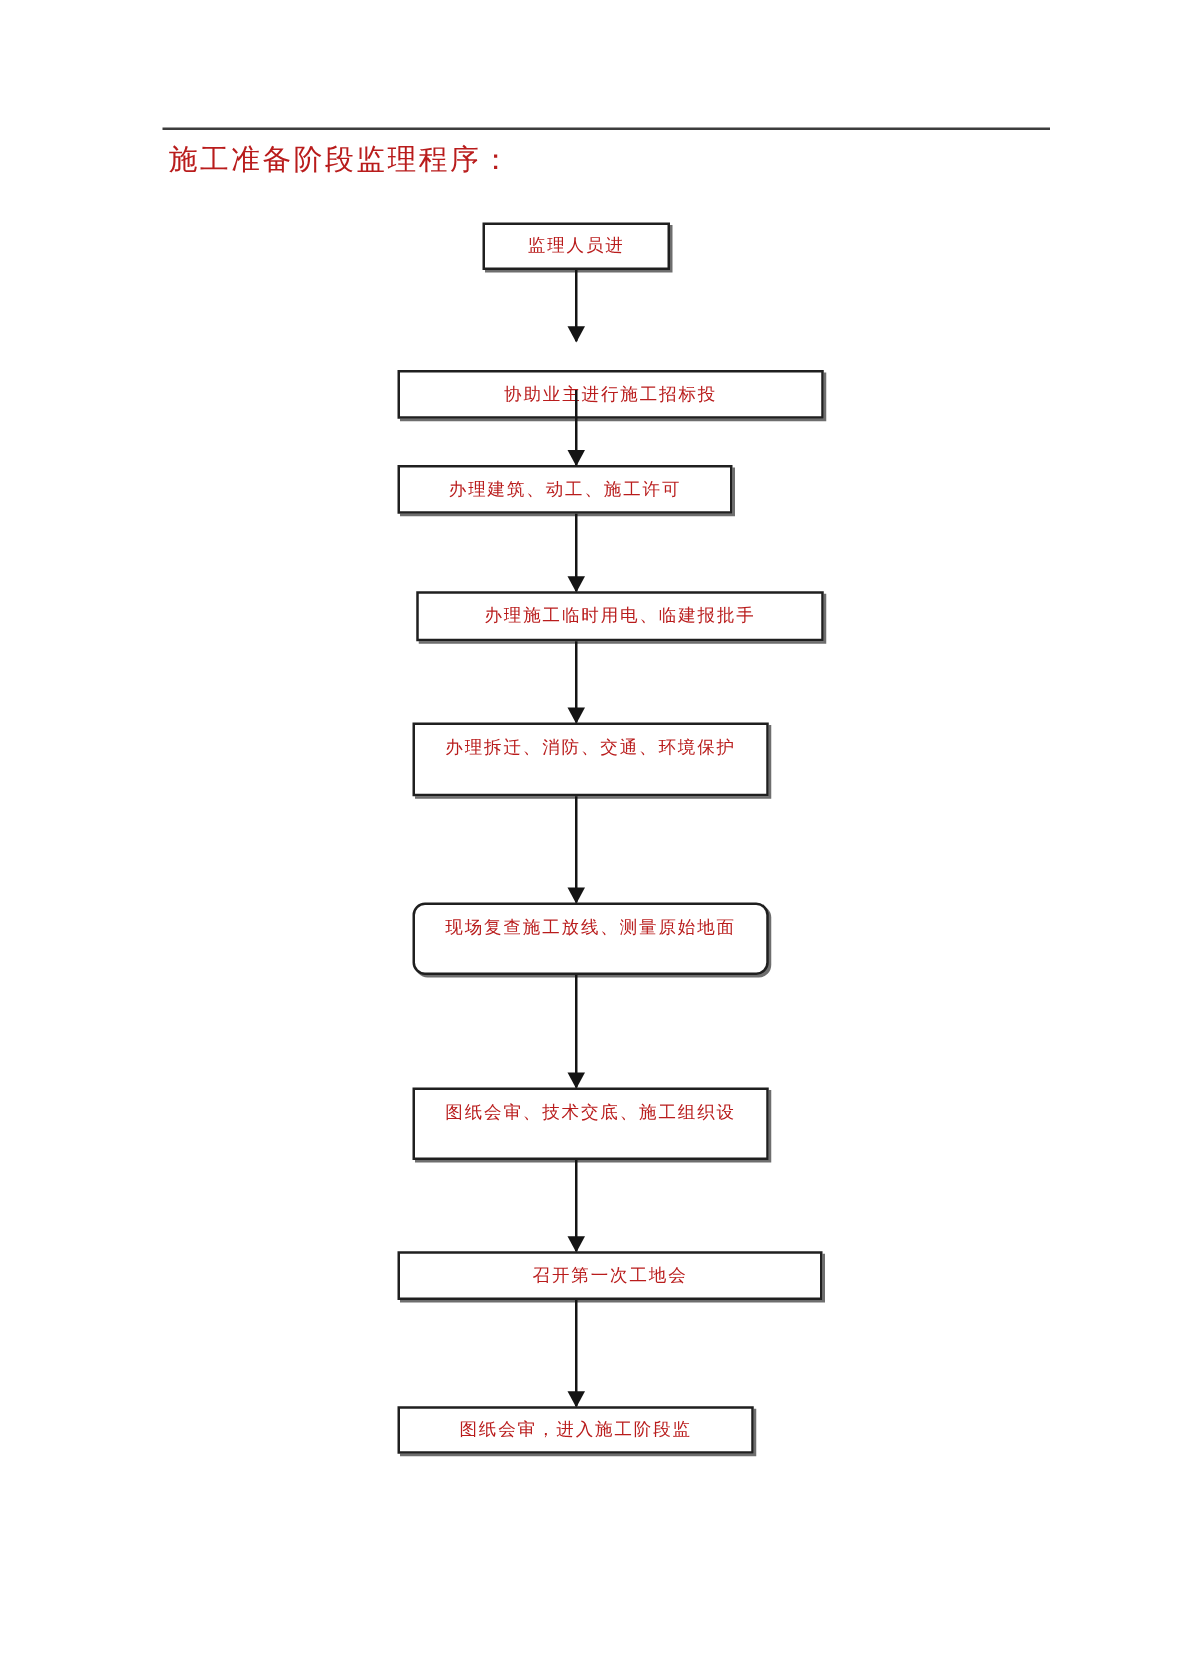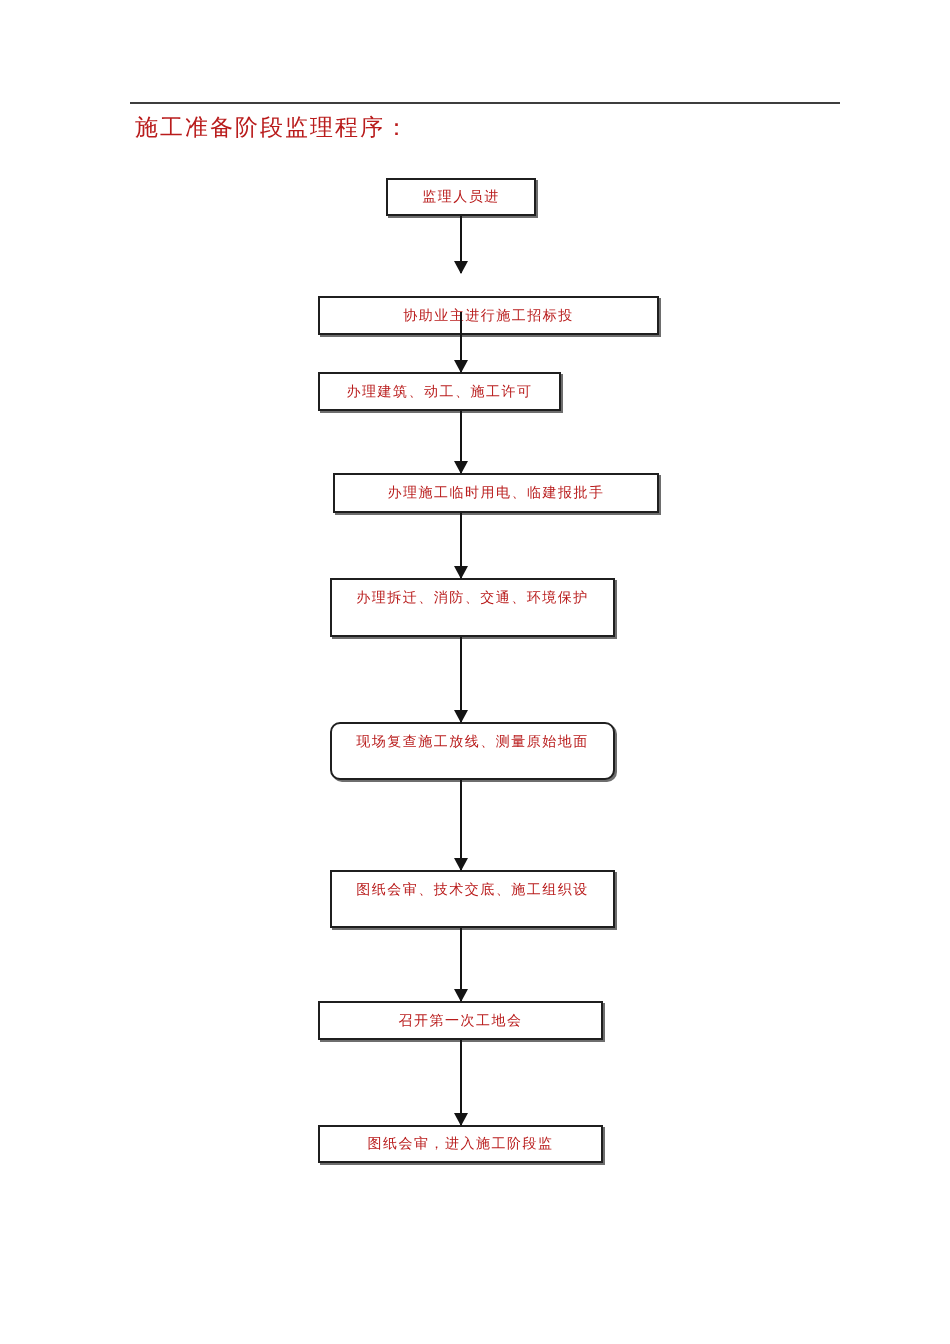--- a/index.html
+++ b/index.html
@@ -76,31 +76,31 @@
 <div class="page">
 
   <div class="hr-top"></div>
 
   <div class="title">施工准备阶段监理程序：</div>
 
   <div class="node" style="left:386px; top:178px; width:150px; height:38px;">监理人员进</div>
 
   <div class="node" style="left:318px; top:286px; width:341px; height:39px;margin-top:10px;">协助业主进行施工招标投</div>
 
-  <div class="node" style="left:318px; top:372px; width:243px; height:39px;">办理建筑、动工、施工许可</div>
+  <div class="node" style="left:318px; top:372px; width:268px; height:39px;">办理建筑、动工、施工许可</div>
 
   <div class="node" style="left:301px; top:473px; width:326px; height:40px;margin-left:32px;">办理施工临时用电、临建报批手</div>
 
   <div class="node tall" style="left:318px; top:578px; width:285px; height:59px;">办理拆迁、消防、交通、环境保护</div>
 
   <div class="node tall" style="left:318px; top:722px; width:285px; height:58px;border-radius:10px;">现场复查施工放线、测量原始地面</div>
 
   <div class="node tall" style="left:318px; top:870px; width:285px; height:58px;">图纸会审、技术交底、施工组织设</div>
 
-  <div class="node" style="left:318px; top:1001px; width:285px; height:39px;">召开第一次工地会</div>
+  <div class="node" style="left:318px; top:1001px; width:340px; height:39px;">召开第一次工地会</div>
 
   <div class="node" style="left:318px; top:1125px; width:285px; height:38px;">图纸会审，进入施工阶段监</div>
 
   <div class="arrow" style="left:460px; top:216px; height:57px;"></div>
   <div class="arrow" style="left:460px; top:312px; height:60px;"></div>
   <div class="arrow" style="left:460px; top:411px; height:62px;"></div>
   <div class="arrow" style="left:460px; top:513px; height:65px;"></div>
   <div class="arrow" style="left:460px; top:637px; height:85px;"></div>
   <div class="arrow" style="left:460px; top:780px; height:90px;"></div>
   <div class="arrow" style="left:460px; top:928px; height:73px;"></div>

